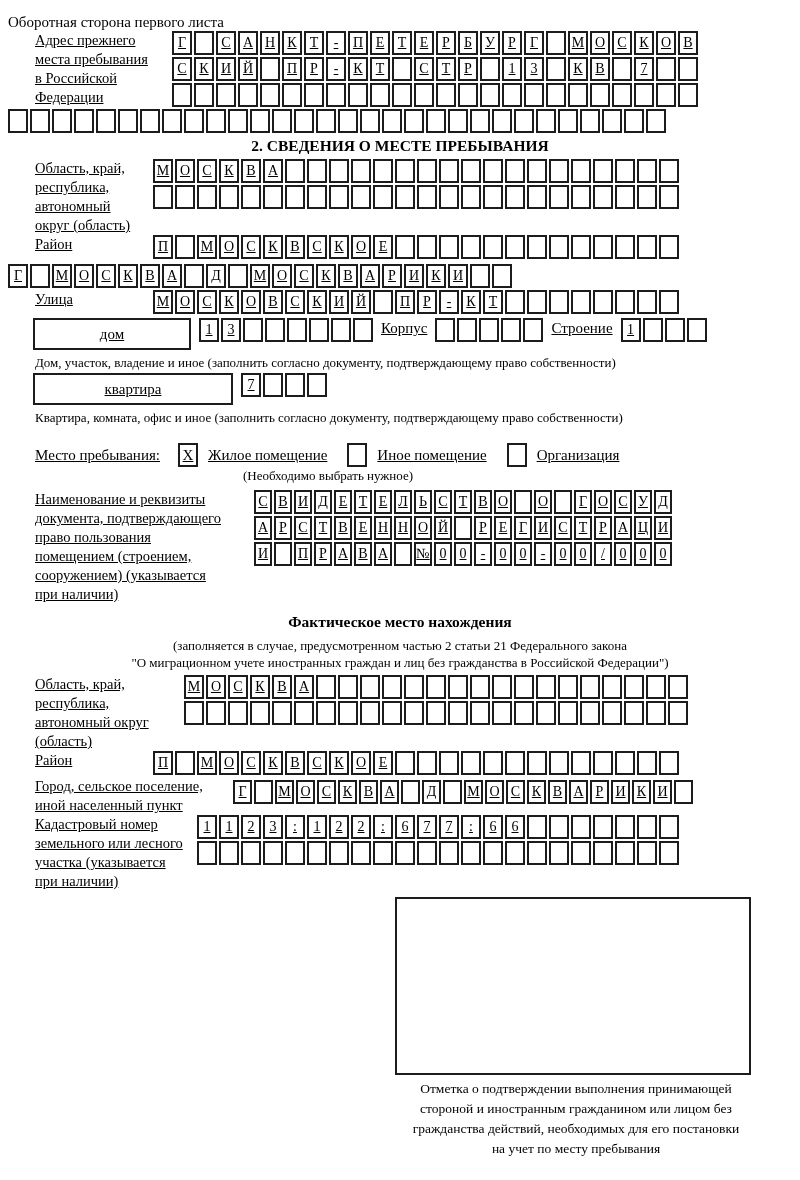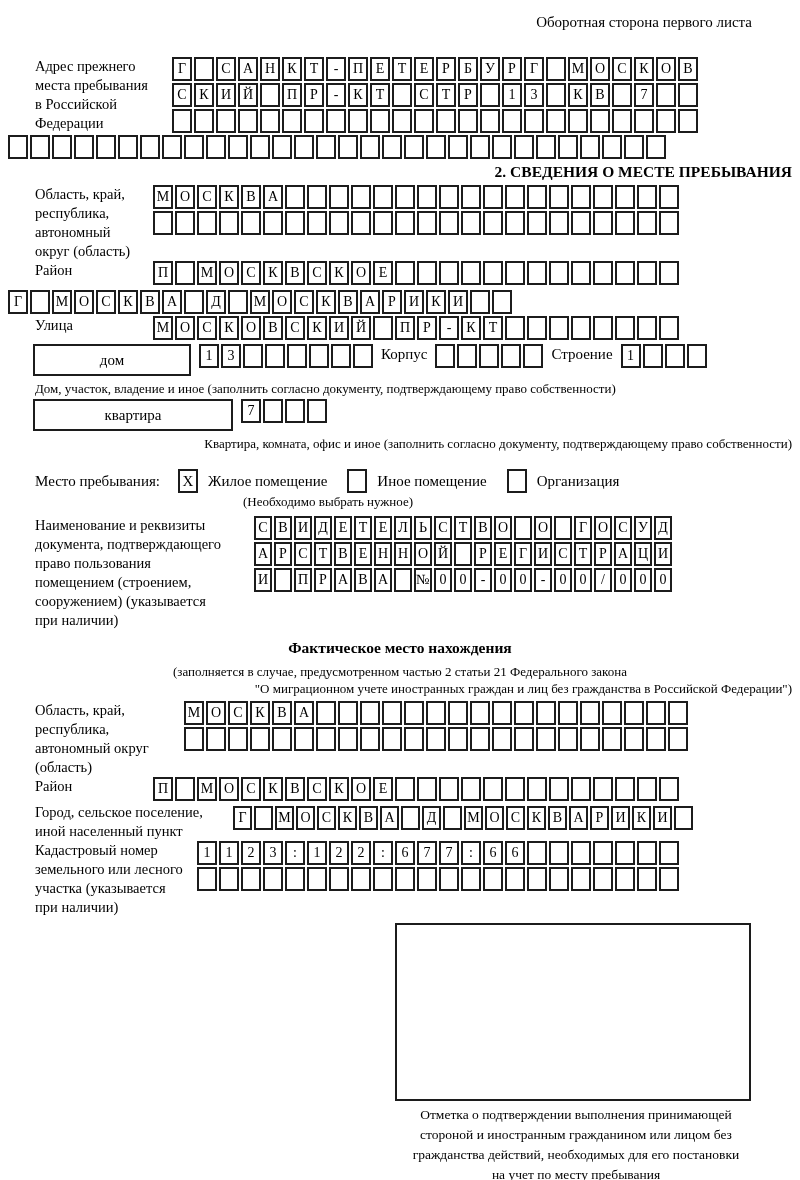--- a/index.html
+++ b/index.html
@@ -3,23 +3,23 @@
 <meta charset="utf-8">
 <style>
   * { box-sizing: border-box; }
   html,body { margin:0; padding:0; }
   body {
     width:800px; height:1180px; overflow:hidden;
     background:#ffffff; color:#000;
     font-family:"Liberation Serif","DejaVu Serif",serif;
   }
   .page { padding:14px 8px 0 8px; }
-  .hdr { text-align:right; padding-right:40px; font-size:15px; margin-bottom:26px; }
-
-  .row { display:flex; align-items:flex-start; }
+  .hdr { text-align:left; padding-right:40px; font-size:15px; }
+
+  .row { display:flex; align-items:flex-start;text-decoration:underline; }
   .lbl {
     flex:0 0 auto; font-size:14.5px; line-height:19px;
     white-space:pre-line; padding-left:27px;
   }
   .lw-prev { width:164px; }
   .lw-std  { width:145px; }
   .lw-city2{ width:176px; }
   .lw-doc  { width:246px; }
   .lw-factcity { width:225px; }
   .lw-cad  { width:189px; }
@@ -30,21 +30,21 @@
     flex:0 0 auto; width:20px; height:24px; border:2px solid #1c1c1c;
     margin-right:2px; display:flex; align-items:center; justify-content:center;
     font-size:14px; line-height:1;
   }
   .cells-25 .cell { width:19px; }
   .tight .cell { width:18px; }
 
   .note { font-size:13px; line-height:17px; }
   .note-center { text-align:center; }
   .note-left { padding-left:27px; }
-  .sec-title { font-weight:bold; font-size:15.5px; text-align:right; margin:3px 0 3px 0; line-height:20px; }
+  .sec-title { font-weight:bold; font-size:15.5px; text-align:center; margin:3px 0 3px 0; line-height:20px; }
 
   .widebox {
     flex:0 0 auto; height:32px; border:2px solid #1c1c1c;
     display:flex; align-items:center; justify-content:center;
     font-size:15px; margin-right:8px;
   }
   .house-row { margin-left:25px; margin-bottom:4px; margin-top:2px; }
   .dom-box { width:158px; }
   .kv-box { width:200px; }
   .inline-lbl { font-size:15px; margin:2px 8px 0 6px; flex:0 0 auto; }
@@ -63,21 +63,21 @@
 
   .stamp-box {
     width:356px; height:178px; border:2px solid #1c1c1c;
     margin:6px 0 4px 387px;
   }
   .stamp-caption {
     width:380px; margin-left:378px; text-align:center;
     font-size:13.5px; line-height:20px; white-space:pre-line;
   }
   .mb2 { margin-bottom:2px; }
-  .mb4 { margin-bottom:4px;text-align:right; }
+  .mb4 { margin-bottom:4px; }
   .mt3 { margin-top:3px; }
 </style>
 </head>
 <body>
 
 <div class="page">
 
   <div class="hdr">Оборотная сторона первого листа</div>
 
   <div class="row">

